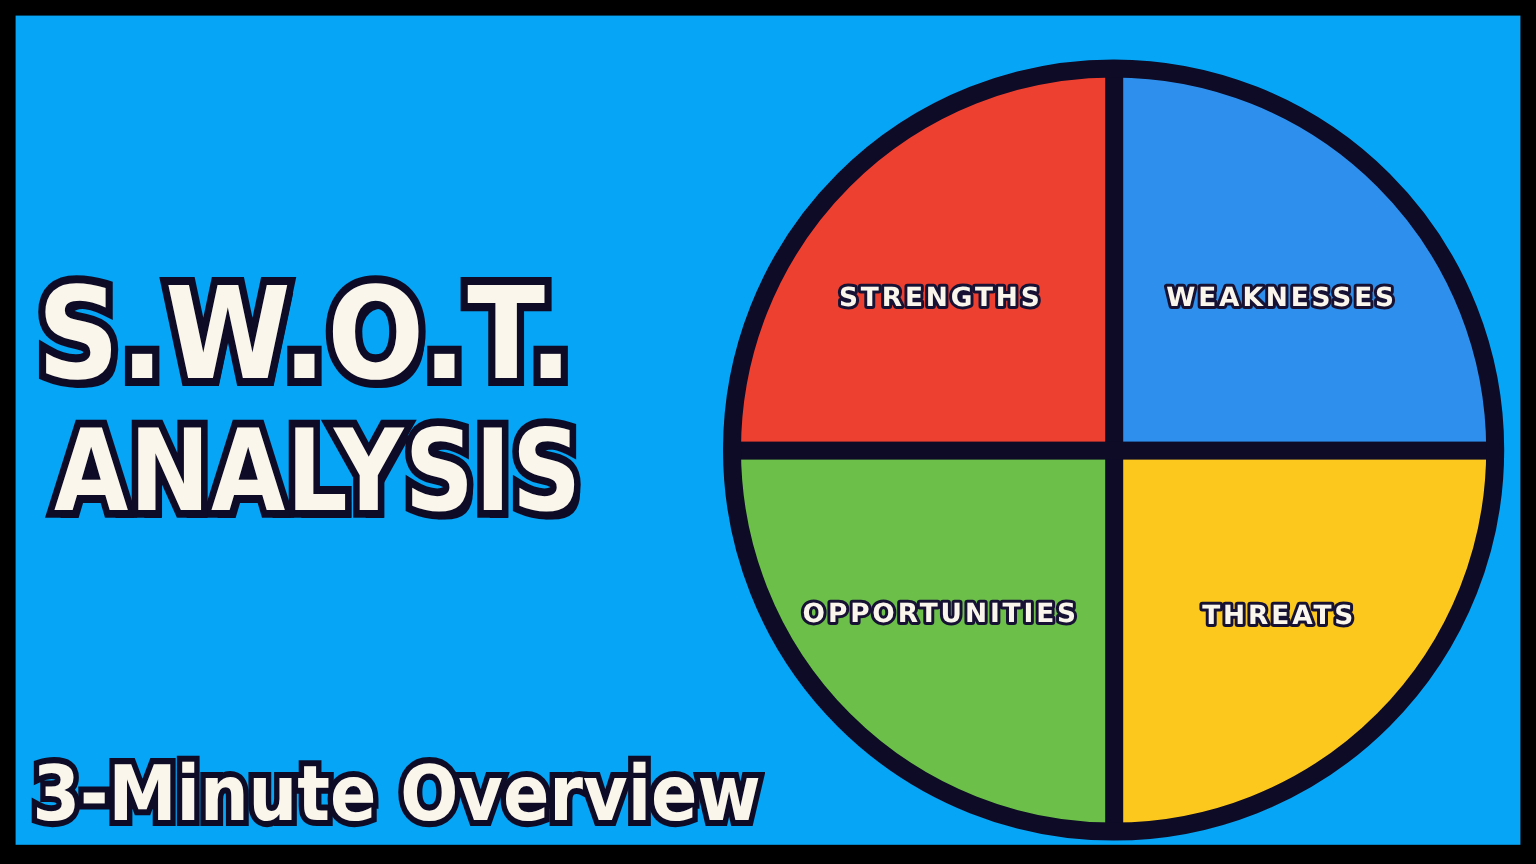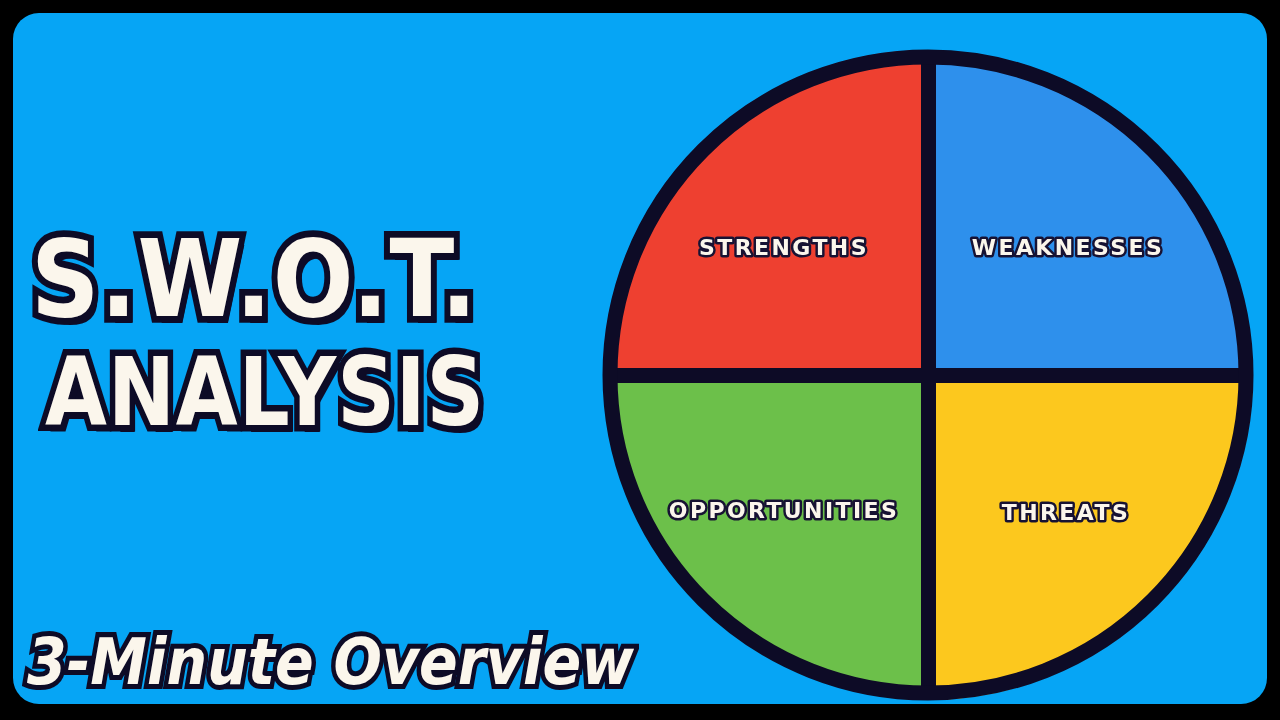--- a/index.html
+++ b/index.html
@@ -16,21 +16,20 @@
     background:#000000;
   }
 
   
   #canvas {
     position:absolute;
     left:13px; top:13px;
     width:1254px; height:691px;
     background:#06A5F5;
     overflow:hidden;
-    border-radius:26px;
   }
 
   
   #headline {
     position:absolute;
     left:18px; top:215px;
     width:580px;
     z-index:5;
   }
   .hl-line {
@@ -61,21 +60,20 @@
     -webkit-text-stroke:11px #0D0B26;
     transform:scaleY(1.18);
     transform-origin:left top;
   }
 
   
   #caption {
     position:absolute;
     left:14px; top:612px;
     z-index:5;
-    font-style:italic;
   }
   #caption-text {
     font-family:"DejaVu Sans", sans-serif;
     font-weight:bold;
     font-size:57px;
     color:#FBF6EC;
     letter-spacing:0px;
     white-space:nowrap;
     -webkit-text-stroke:9px #0D0B26;
     paint-order:stroke fill;

